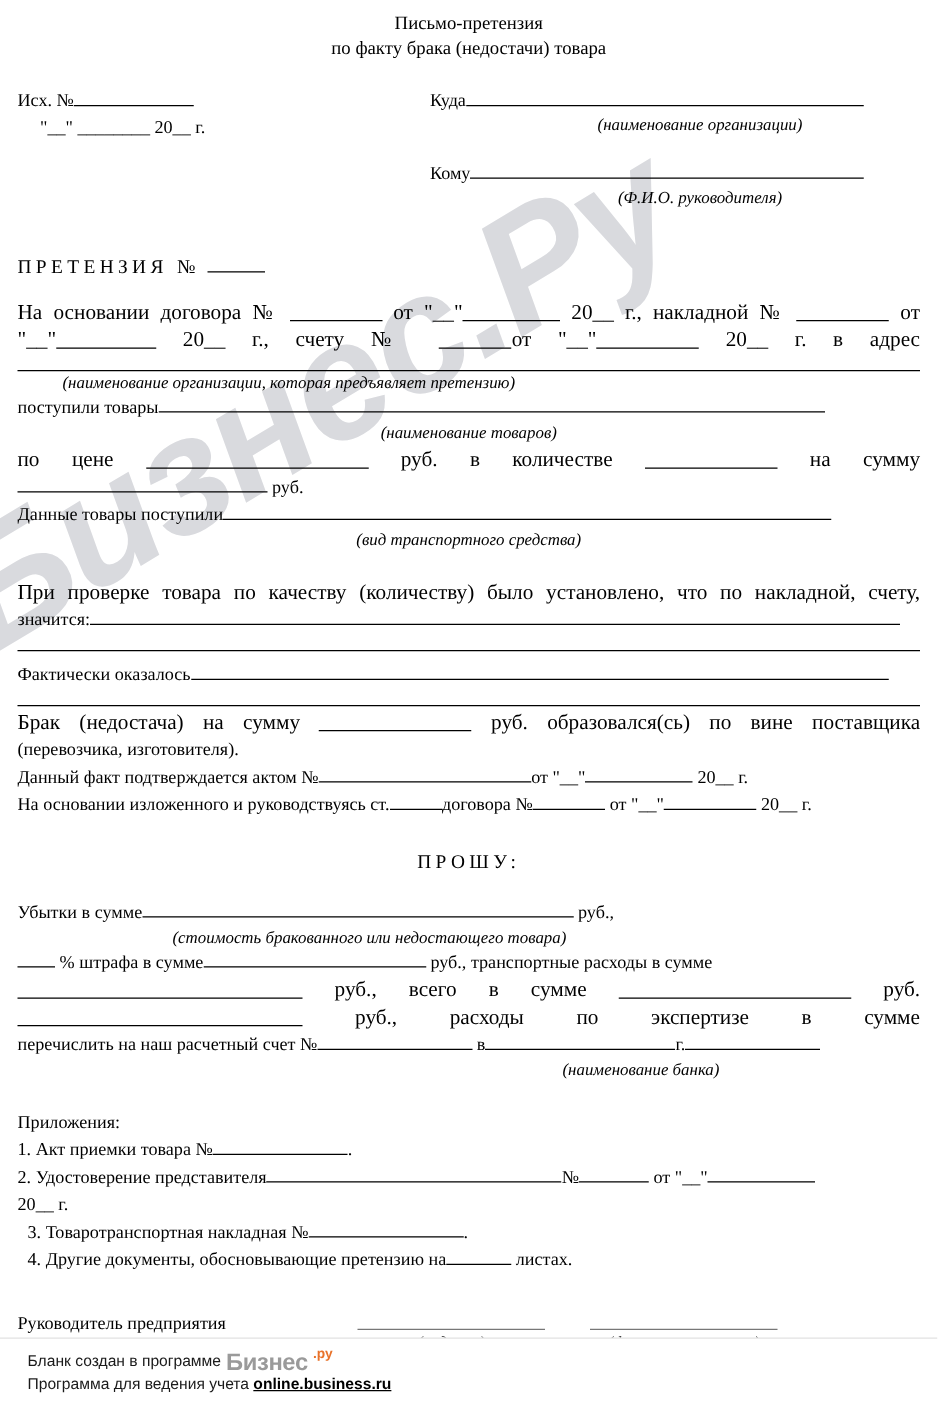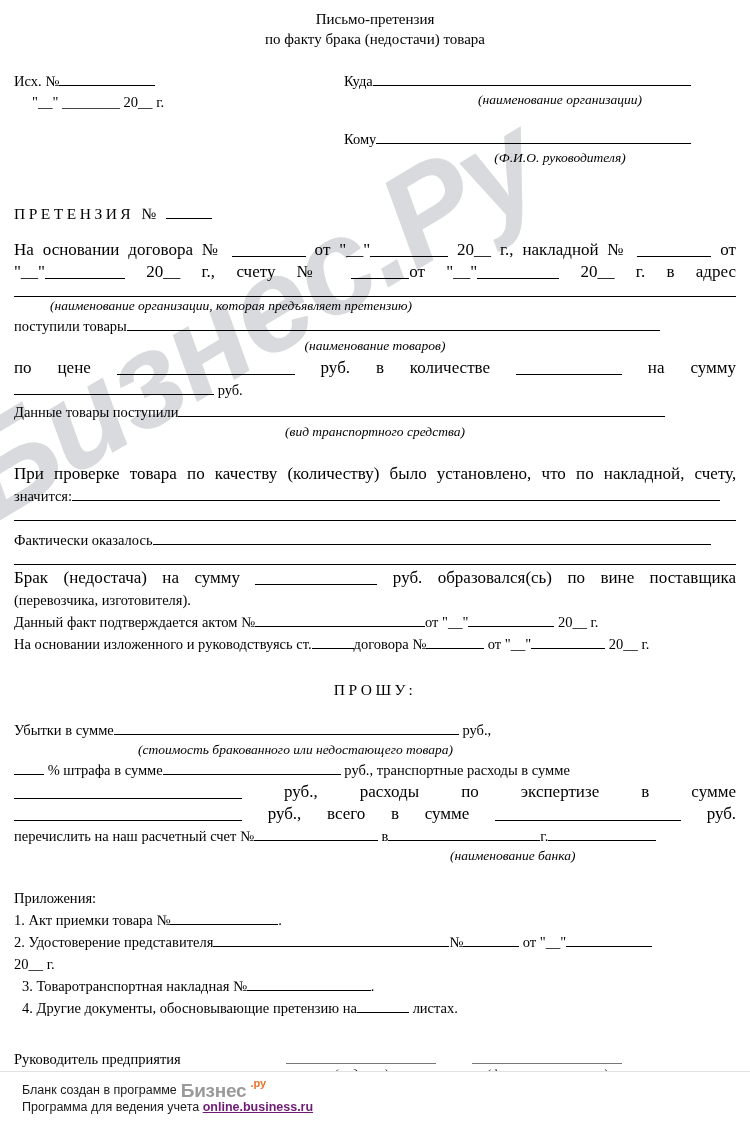--- a/index.html
+++ b/index.html
@@ -204,21 +204,21 @@
     position: absolute;
     top: -7px;
     right: -20px;
     font-size: 11px;
     font-weight: bold;
     color: #e8722a;
     letter-spacing: 0;
   }
   .foot-url {
     font-weight: bold;
-    color: #701a75;
+    color: #000000;
     text-decoration: underline;
   }
 </style>
 </head>
 <body>
 
 <div id="watermark">
   <div class="wm-text">Бизнес.Ру</div>
 </div>
 
@@ -379,35 +379,35 @@
       <span class="line-ul" style="width:30px"></span>
       <span>%</span>
       <span>штрафа в сумме</span><span class="line-ul" style="width:178px"></span>
       <span>руб.,</span>
       <span>транспортные расходы  в сумме</span>
     </div>
 
     <div class="para" style="margin-top:0">
       <span class="fill" style="width:228px"></span>
       <span>руб.,</span>
+      <span>всего</span>
+      <span>в</span>
+      <span>сумме</span>
+      <span class="fill" style="width:186px"></span>
+      <span>руб.</span>
+    </div>
+
+    <div class="para" style="margin-top:0">
+      <span class="fill" style="width:228px"></span>
+      <span>руб.,</span>
       <span>расходы</span>
       <span>по</span>
       <span>экспертизе</span>
       <span>в</span>
       <span>сумме</span>
-    </div>
-
-    <div class="para" style="margin-top:0">
-      <span class="fill" style="width:228px"></span>
-      <span>руб.,</span>
-      <span>всего</span>
-      <span>в</span>
-      <span>сумме</span>
-      <span class="fill" style="width:186px"></span>
-      <span>руб.</span>
     </div>
 
     <div class="lbl-line">
       <span>перечислить на  наш  расчетный счет №</span><span class="line-ul" style="width:124px"></span>
       <span>в</span><span class="line-ul" style="width:152px"></span><span>г.</span><span class="line-ul" style="width:108px"></span>
     </div>
     <div class="caption" style="padding-left:436px">(наименование банка)</div>
 
     <div class="attach-block">
       <div class="attach-item">Приложения:</div>

